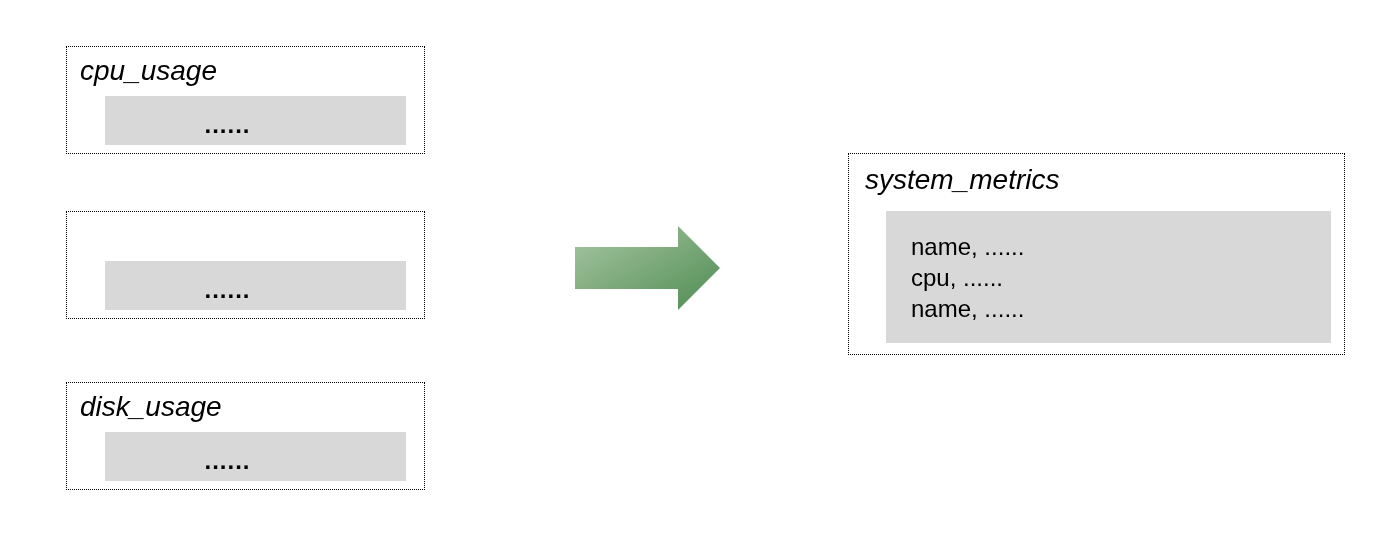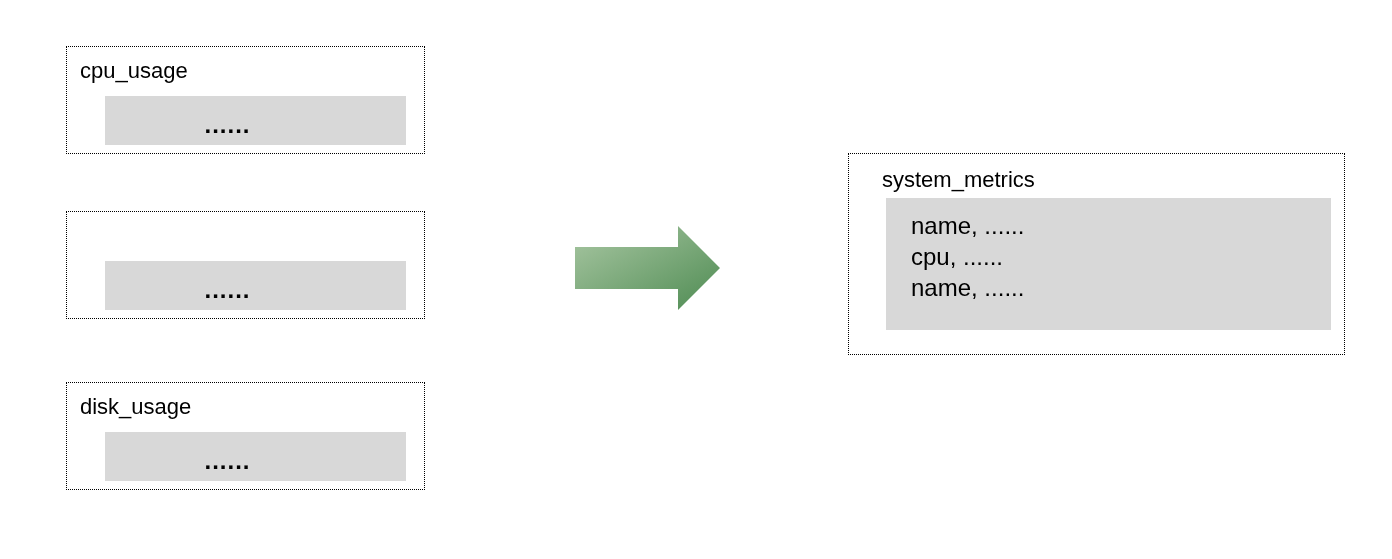--- a/index.html
+++ b/index.html
@@ -23,23 +23,24 @@
     box-sizing: border-box;
   }
   .src-box { left: 66px; width: 359px; height: 108px; }
   #src-box-0 { top: 46px; }
   #src-box-1 { top: 211px; }
   #src-box-2 { top: 382px; }
   .box-title {
     position: absolute;
     left: 13px;
     top: 8px;
-    font-size: 22px;
+    font-size: 28px;
     line-height: 32px;
     white-space: nowrap;
+    font-style: italic;
   }
   .src-bar {
     position: absolute;
     left: 38px;
     top: 49px;
     width: 301px;
     height: 49px;
     background: #d8d8d8;
     display: flex;
     align-items: center;
@@ -57,30 +58,30 @@
     top: 226px;
     width: 145px;
     height: 84px;
   }
   .res-box {
     left: 848px;
     top: 153px;
     width: 497px;
     height: 202px;
   }
-  .res-title { left: 33px; top: 10px; }
+  .res-title { left: 16px; top: 10px; }
   .res-body {
     position: absolute;
     left: 37px;
-    top: 44px;
+    top: 57px;
     width: 445px;
     height: 132px;
     background: #d8d8d8;
     box-sizing: border-box;
-    padding: 12px 0 0 25px;
+    padding: 20px 0 0 25px;
   }
   .res-row {
     font-size: 24px;
     line-height: 31px;
     white-space: nowrap;
   }
 </style>
 </head>
 <body>
 

